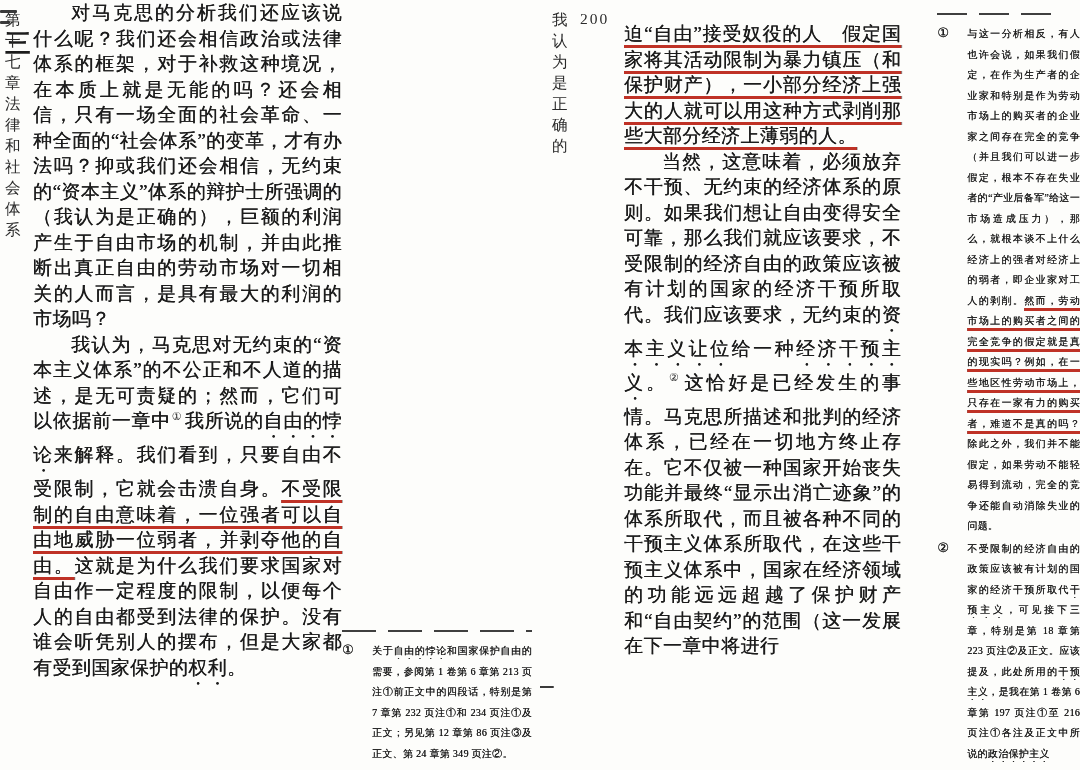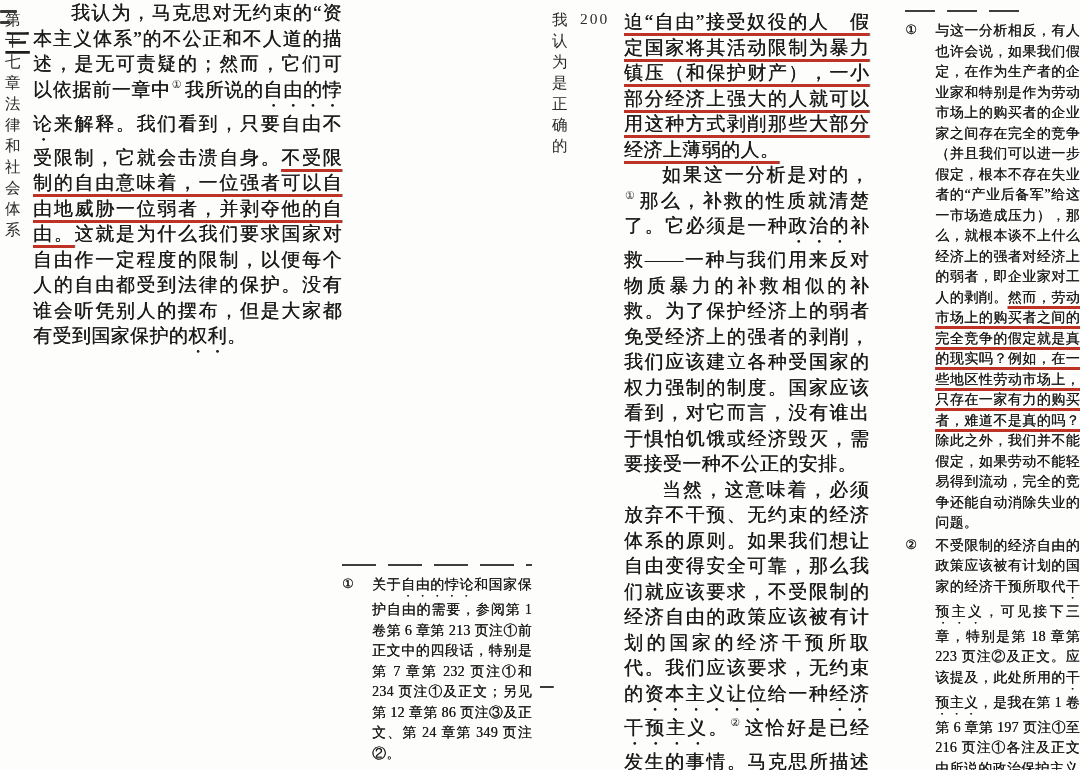--- a/index.html
+++ b/index.html
@@ -25,38 +25,38 @@
          opacity:.85; }
   .page.right .rule{ background:repeating-linear-gradient(90deg,#4d4d4d 0 64px,rgba(0,0,0,0) 64px 76px); }
 
   .section-heading{ margin:26px 0 18px; text-align:center;
                     font-size:26px; font-weight:700; letter-spacing:2px; }
 
   .body{ text-align:justify; }
   .para{ margin:0; font-size:19px; line-height:25.5px; letter-spacing:.4px;
          text-shadow:.35px 0 0 currentColor; }
   .para.indent{ text-indent:2em; }
-  .page.right .body{ margin-top:9px; }
+  .page.right .body{ margin-top:21px; }
 
   .u{ text-decoration:underline; text-decoration-color:var(--red);
       text-decoration-thickness:3px; text-underline-offset:5px;
       text-decoration-skip-ink:none; }
   .d{ -webkit-text-emphasis:filled dot #1c1c1c; -webkit-text-emphasis-position:under right;
       text-emphasis:filled dot #1c1c1c; text-emphasis-position:under right; }
   .supm{ font-size:11px; line-height:0; vertical-align:super; letter-spacing:0;
          padding:0 3px 0 1px; text-shadow:none; }
 
   .fnblock{ margin-top:auto; }
   .fnsep{ height:2px; width:190px; margin:0 0 9px;
           background:repeating-linear-gradient(90deg,#3f3f3f 0 34px,rgba(0,0,0,0) 34px 46px); }
   .page.right .fnsep{ width:118px; margin:10px 0 9px;
           background:repeating-linear-gradient(90deg,#3f3f3f 0 30px,rgba(0,0,0,0) 30px 42px); }
   .fn{ display:flex; align-items:flex-start; margin-bottom:2px; }
   .fnm{ flex:0 0 30px; font-size:13px; padding-top:1px; text-shadow:.25px 0 0 currentColor; }
-  .fnt{ flex:1; font-size:14px; line-height:20.5px; letter-spacing:.3px;
+  .fnt{ flex:1; font-size:10px; line-height:20.5px; letter-spacing:.3px;
         text-align:justify; text-shadow:.25px 0 0 currentColor; }
   .fn .u{ text-decoration-thickness:2.5px; text-underline-offset:4px; }
 
   .art{ position:absolute; background:#3a3a3a; border-radius:1px; }
   .a1{ left:0; top:10px;  width:17px; height:3px; }
   .a2{ left:0; top:21px;  width:10px; height:3px; }
   .a3{ left:0; top:686px; width:20px; height:2px; }
 </style>
 </head>
 <body>
@@ -69,20 +69,21 @@
   <section class="page left">
     <header class="running-header">
       <span class="center">第十七章　法律和社会体系</span>
       <span class="num-right">199</span>
     </header>
     <div class="rule"></div>
 
     <h2 class="section-heading">三</h2>
 
     <div class="body">
+      <p class="para indent"><span class="">对马克思的分析我们还应该说什么呢？我们还会相信政治或法律体系的框架，对于补救这种境况，在本质上就是无能的吗？还会相信，只有一场全面的社会革命、一种全面的“社会体系”的变革，才有办法吗？抑或我们还会相信，无约束的“资本主义”体系的辩护士所强调的（我认为是正确的），巨额的利润产生于自由市场的机制，并由此推断出真正自由的劳动市场对一切相关的人而言，是具有最大的利润的市场吗？</span></p>
       <p class="para indent"><span class="">我认为，马克思对无约束的“资本主义体系”的不公正和不人道的描述，是无可责疑的；然而，它们可以依据前一章中</span><sup class="supm">①</sup><span class="">我所说的</span><span class="d">自由的悖论</span><span class="">来解释。我们看到，只要自由不受限制，它就会击溃自身。</span><span class="u">不受限制的自由意味着，一位强者可以自由地威胁一位弱者，并剥夺他的自由。</span><span class="">这就是为什么我们要求国家对自由作一定程度的限制，以便每个人的自由都受到法律的保护。没有谁会听凭别人的摆布，但是大家都有受到国家保护的</span><span class="d">权利</span><span class="">。</span></p>
     </div>
 
     <div class="fnblock">
       <div class="fnsep"></div>
       <div class="fn">
         <span class="fnm">①</span>
         <span class="fnt"><span class="">关于</span><span class="d">自由的悖论</span><span class="">和国家保护自由的需要，参阅第 1 卷第 6 章第 213 页注①前正文中的四段话，特别是第 7 章第 232 页注①和 234 页注①及正文；另见第 12 章第 86 页注③及正文、第 24 章第 349 页注②。</span></span>
       </div>
     </div>
@@ -90,21 +91,20 @@
 
   <section class="page right">
     <header class="running-header">
       <span class="num-left">200</span>
       <span class="center">我认为是正确的</span>
     </header>
     <div class="rule"></div>
 
     <div class="body">
       <p class="para"><span class="u">迫“自由”接受奴役的人　假定国家将其活动限制为暴力镇压（和保护财产），一小部分经济上强大的人就可以用这种方式剥削那些大部分经济上薄弱的人。</span></p>
-      <p class="para indent"><span class="">如果这一分析是对的，</span><sup class="supm">①</sup><span class="">那么，补救的性质就清楚了。它必须是一种</span><span class="d">政治的</span><span class="">补救——一种与我们用来反对物质暴力的补救相似的补救。为了保护经济上的弱者免受经济上的强者的剥削，我们应该建立各种受国家的权力强制的制度。国家应该看到，对它而言，没有谁出于惧怕饥饿或经济毁灭，需要接受一种不公正的安排。</span></p>
       <p class="para indent"><span class="">当然，这意味着，必须放弃不干预、无约束的经济体系的原则。如果我们想让自由变得安全可靠，那么我们就应该要求，不受限制的经济自由的政策应该被有计划的国家的经济干预所取代。我们应该要求，无约束的</span><span class="d">资本主义让位</span><span class="">给一种</span><span class="d">经济干预主义</span><span class="">。</span><sup class="supm">②</sup><span class="">这恰好是已经发生的事情。马克思所描述和批判的经济体系，已经在一切地方终止存在。它不仅被一种国家开始丧失功能并最终“显示出消亡迹象”的体系所取代，而且被各种不同的干预主义体系所取代，在这些干预主义体系中，国家在经济领域的功能远远超越了保护财产和“自由契约”的范围（这一发展在下一章中将进行</span></p>
     </div>
 
     <div class="fnblock">
       <div class="fnsep"></div>
       <div class="fn">
         <span class="fnm">①</span>
         <span class="fnt"><span class="">与这一分析相反，有人也许会说，如果我们假定，在作为生产者的企业家和特别是作为劳动市场上的购买者的企业家之间存在完全的竞争（并且我们可以进一步假定，根本不存在失业者的“产业后备军”给这一市场造成压力），那么，就根本谈不上什么经济上的强者对经济上的弱者，即企业家对工人的剥削。</span><span class="u">然而，劳动市场上的购买者之间的完全竞争的假定就是真的现实吗？例如，在一些地区性劳动市场上，只存在一家有力的购买者，难道不是真的吗？</span><span class="">除此之外，我们并不能假定，如果劳动不能轻易得到流动，完全的竞争还能自动消除失业的问题。</span></span>
       </div>
       <div class="fn">

